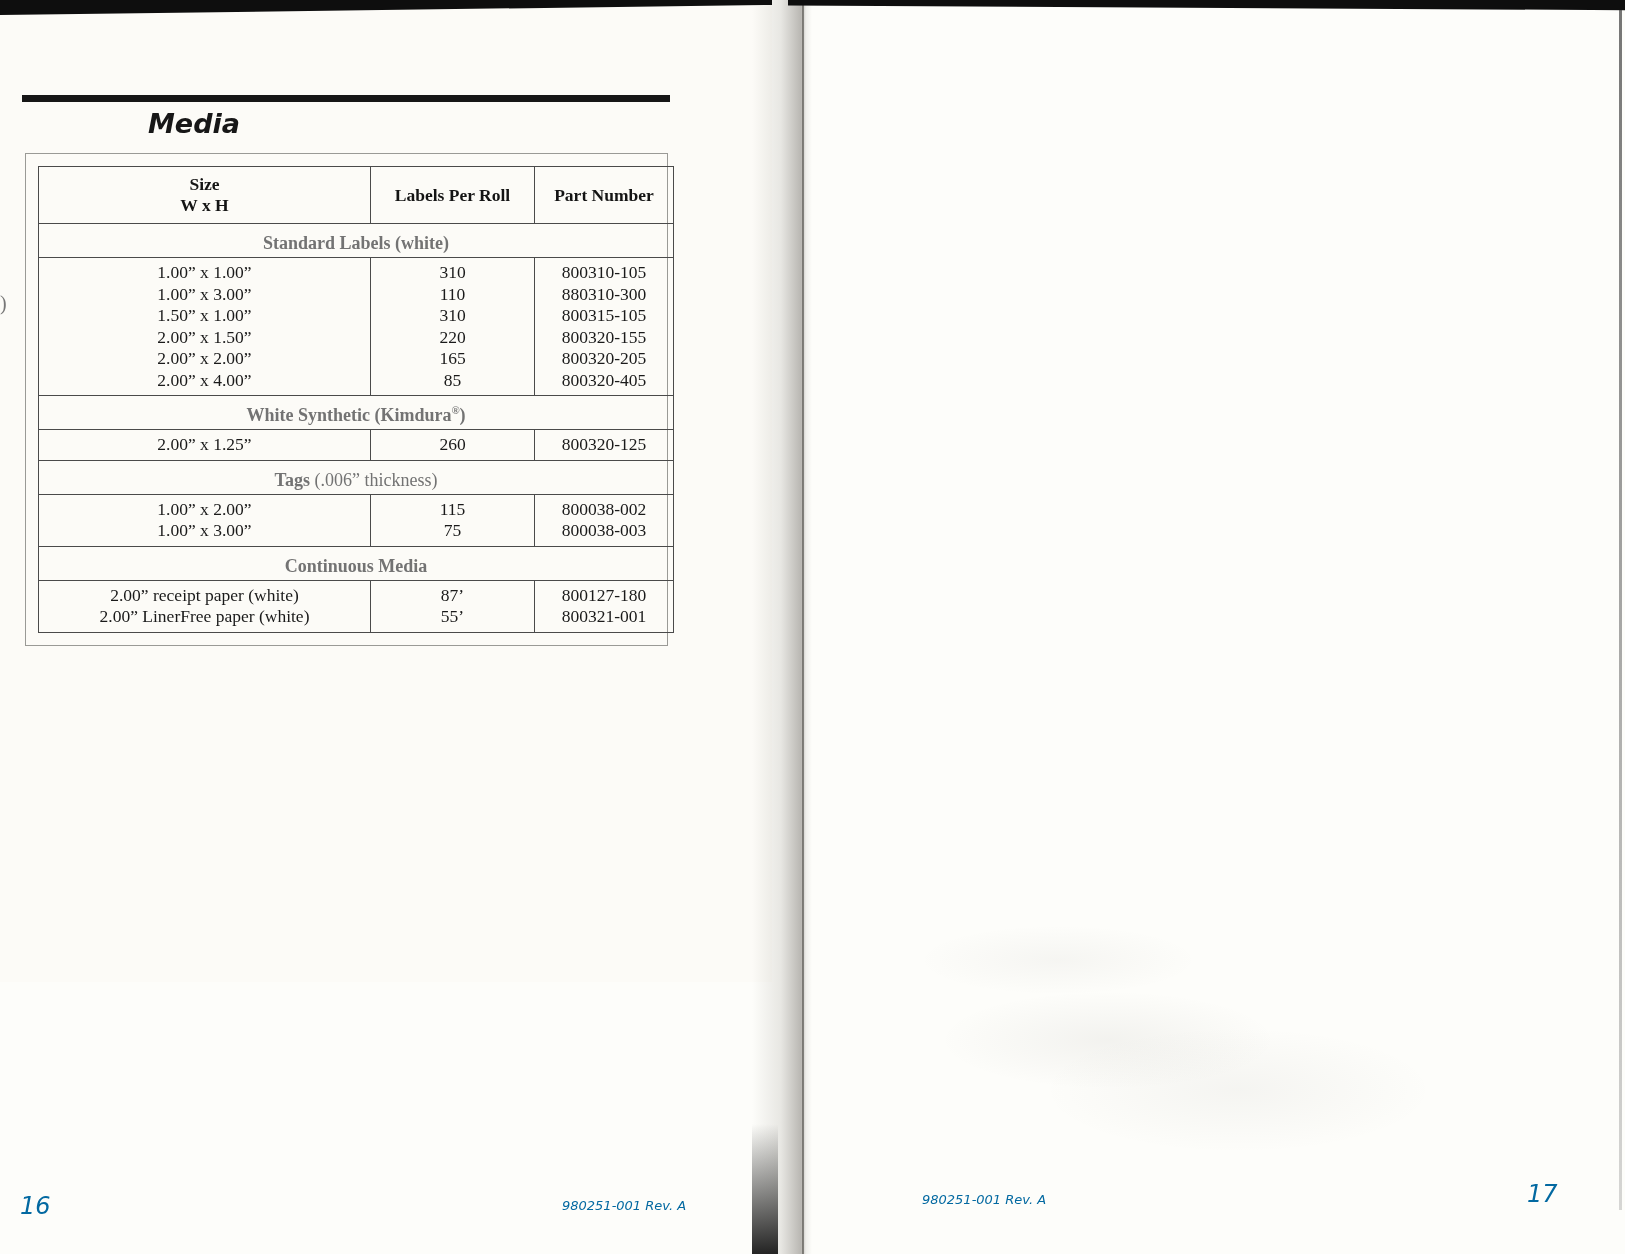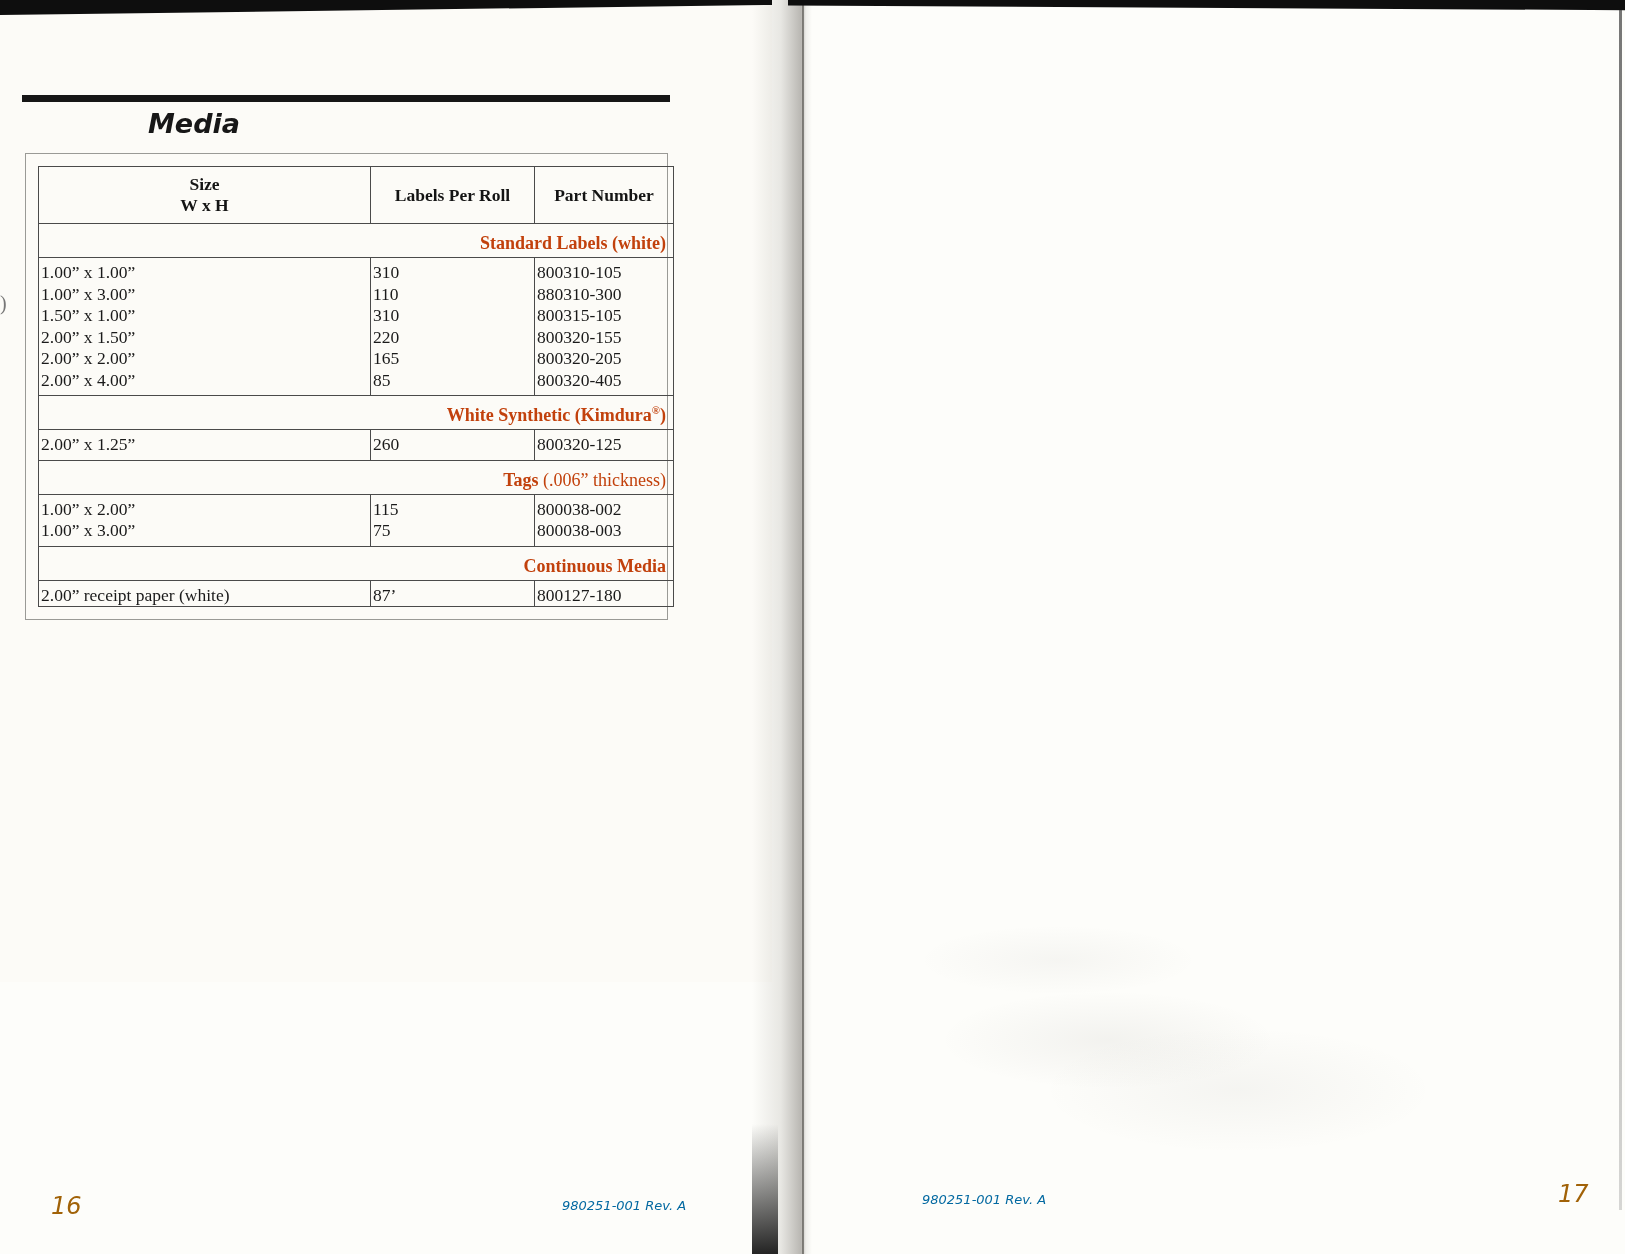--- a/index.html
+++ b/index.html
@@ -67,32 +67,32 @@
   table.media col.c2 { width:164px; }
   table.media col.c3 { width:139px; }
   table.media th {
     border-bottom:1px solid #4a4a4a;
     font-size:17.5px; font-weight:bold; text-align:center;
     padding:7px 4px; line-height:21px; color:#141414;
   }
   table.media th + th { border-left:1px solid #4a4a4a; }
   tr.sec td {
     border-top:1px solid #4a4a4a; border-bottom:1px solid #4a4a4a;
-    text-align:right; padding:4px 7px; font-size:18px; line-height:20px; color:#c2410c;
+    text-align:center; padding:4px 7px; font-size:18px; line-height:20px; color:#737373;
   }
   tr.sec .b { font-weight:bold; }
   tr.sec sup { font-size:11px; font-weight:bold; }
-  tr.row td { font-size:17.5px; line-height:21.5px; padding:0 2px; color:#1a1a1a;margin-top:29px; }
+  tr.row td { text-align:center; font-size:17.5px; line-height:21.5px; padding:0 2px; color:#1a1a1a;margin-top:29px; }
   tr.row td + td { border-left:1px solid #4a4a4a; }
   tr.first td { padding-top:4px; }
   tr.last td { padding-bottom:4px; }
   
   .pagenum {
     position:absolute; font-family:"DejaVu Sans", sans-serif;
-    font-style:italic; font-size:24px; color:#a16207;margin-left:31px;
+    font-style:italic; font-size:24px; color:#0369a1;
   }
   .pagenum-left  { left:20px;  top:1192px; }
   .pagenum-right { left:1527px; top:1180px; }
   .footnote {
     position:absolute; font-family:"DejaVu Sans", sans-serif;
     font-style:italic; font-size:13px; color:#0369a1;
   }
   .footnote-left  { left:562px; top:1198px; }
   .footnote-right { left:922px; top:1192px; }
 </style>
@@ -181,20 +181,25 @@
           </tr>
 
           <tr class="sec">
             <td colspan="3"><span class="b">Continuous Media</span><sup></sup><span class="b"></span><span></span></td>
           </tr>
           <tr class="row first">
             <td>2.00” receipt paper (white)</td>
             <td>87’</td>
             <td>800127-180</td>
           </tr>
+          <tr class="row last">
+            <td>2.00” LinerFree paper (white)</td>
+            <td>55’</td>
+            <td>800321-001</td>
+          </tr>
         </tbody>
       </table>
     </div>
 
     <div class="pagenum pagenum-left">16</div>
     <div class="footnote footnote-left">980251-001 Rev. A</div>
     <div class="edge-mark">)</div>
   </div>
 
   <div class="page-right">

